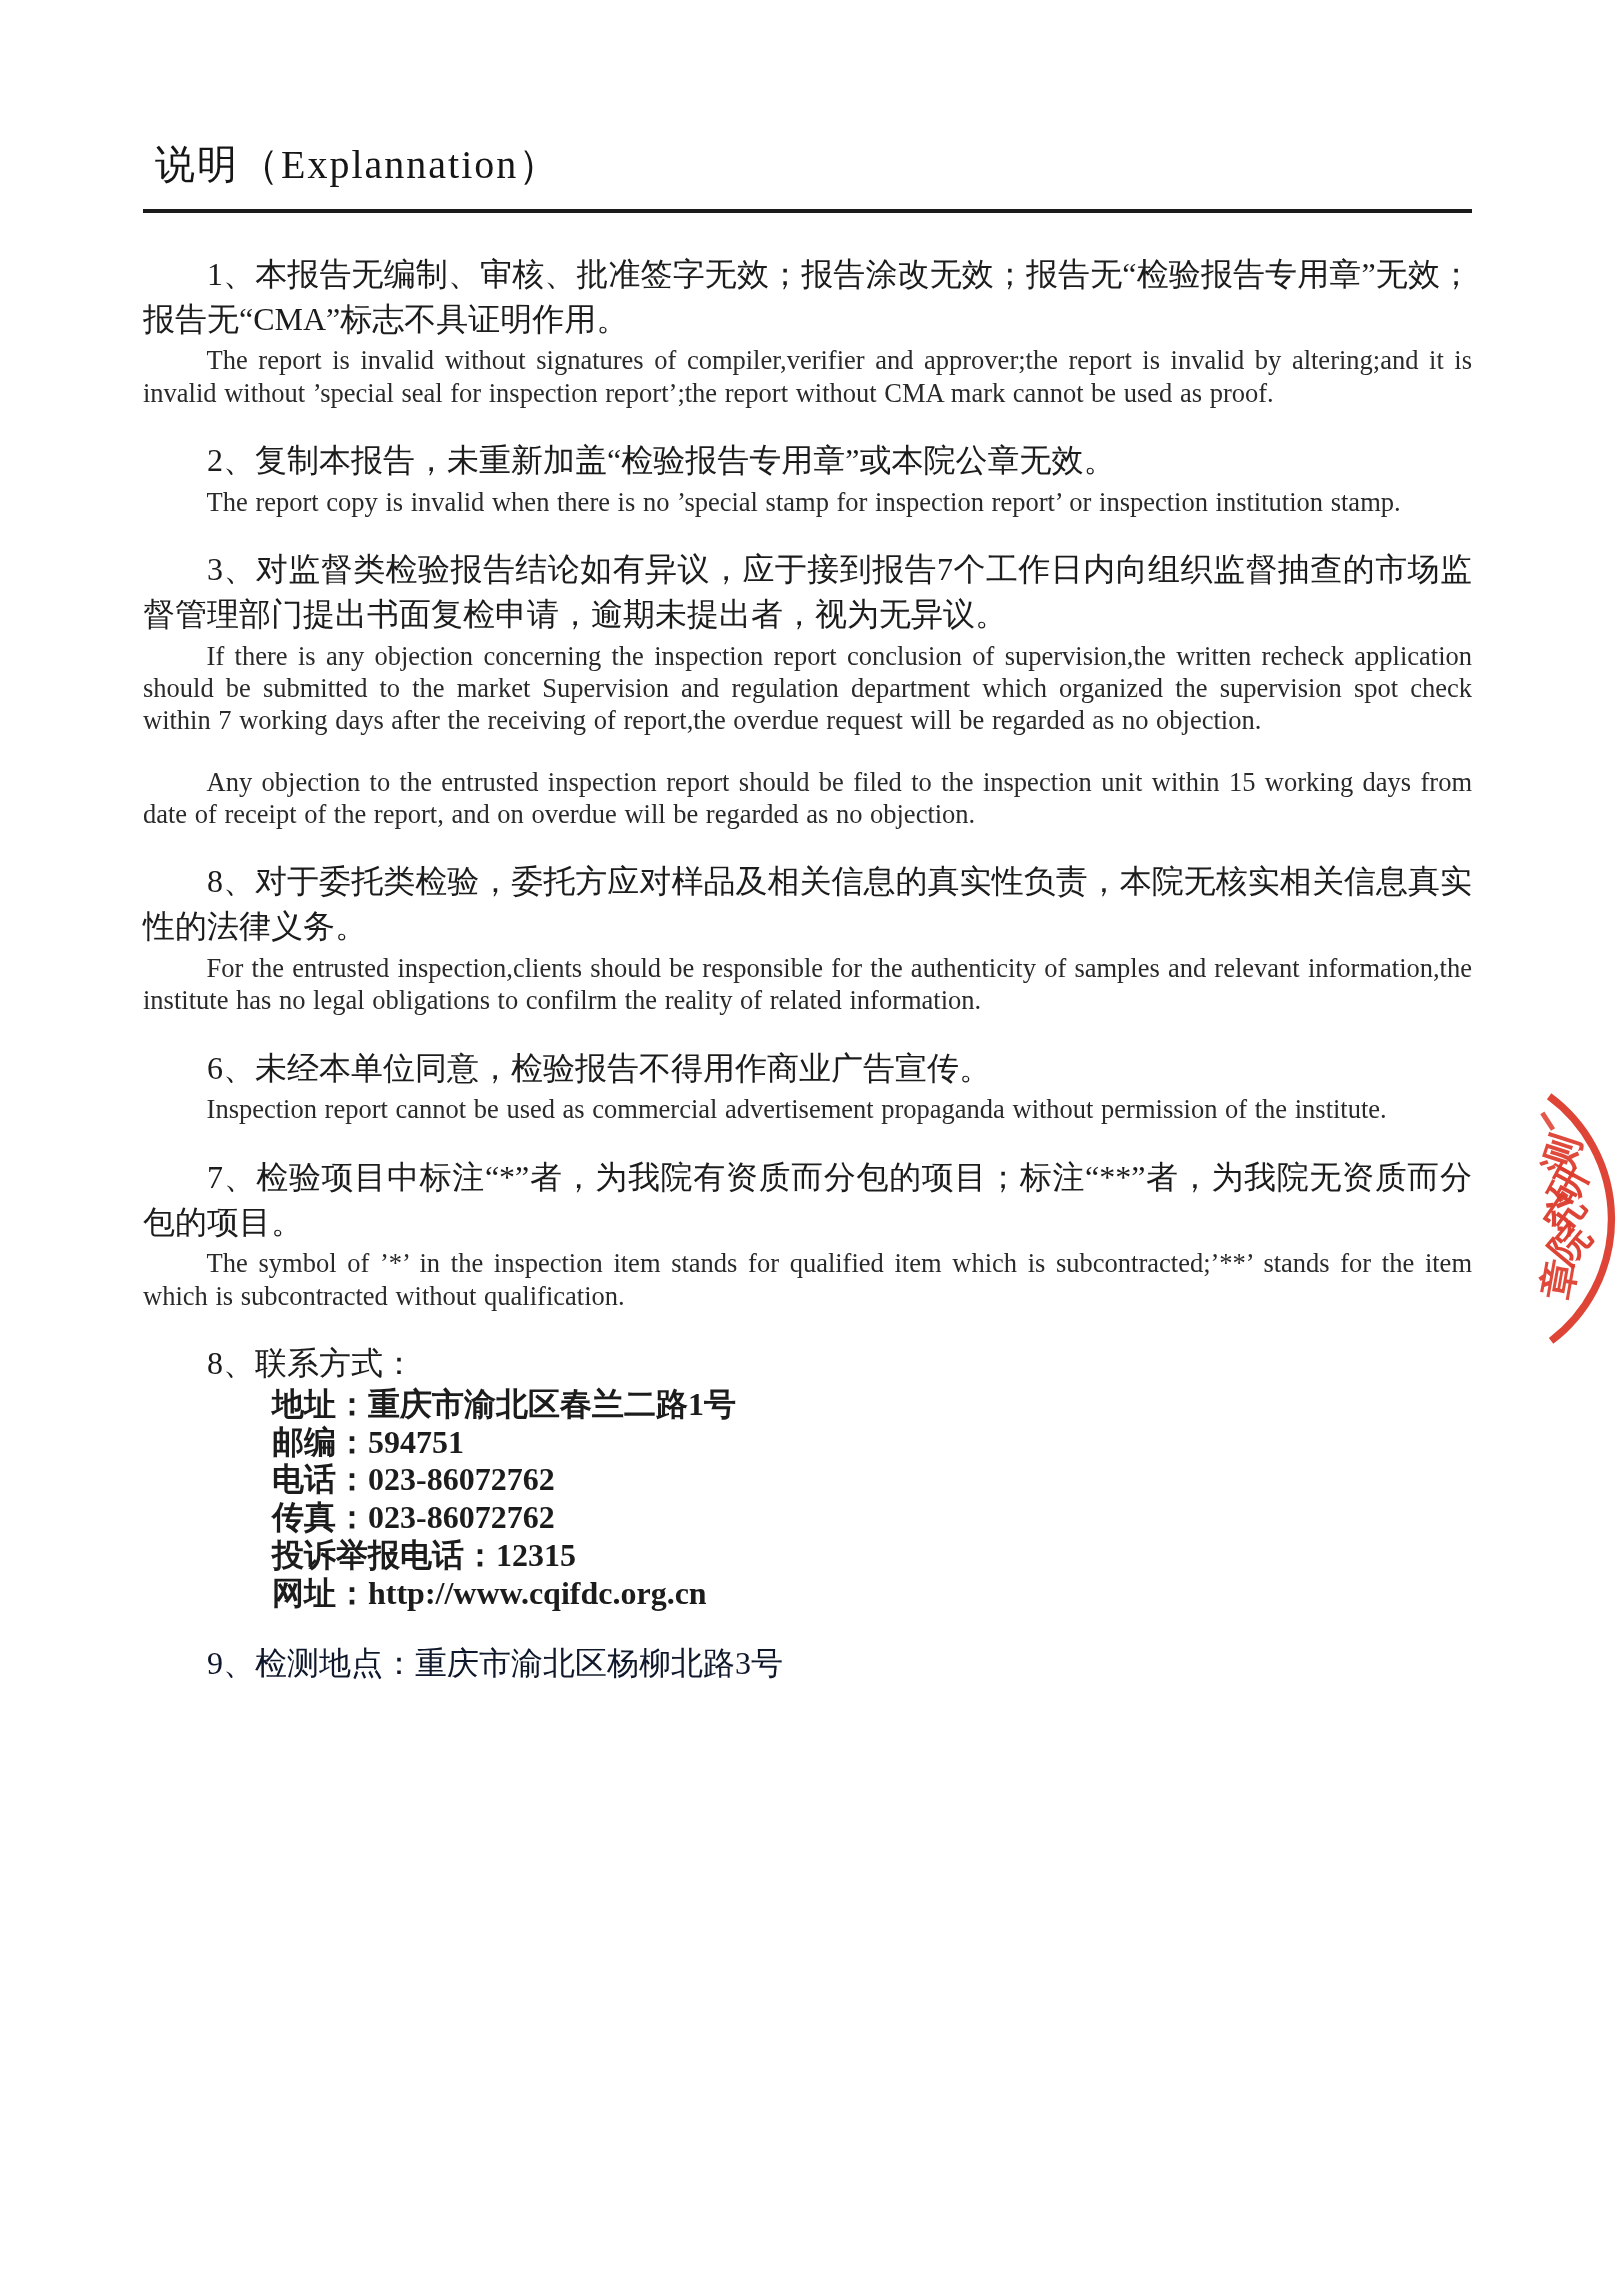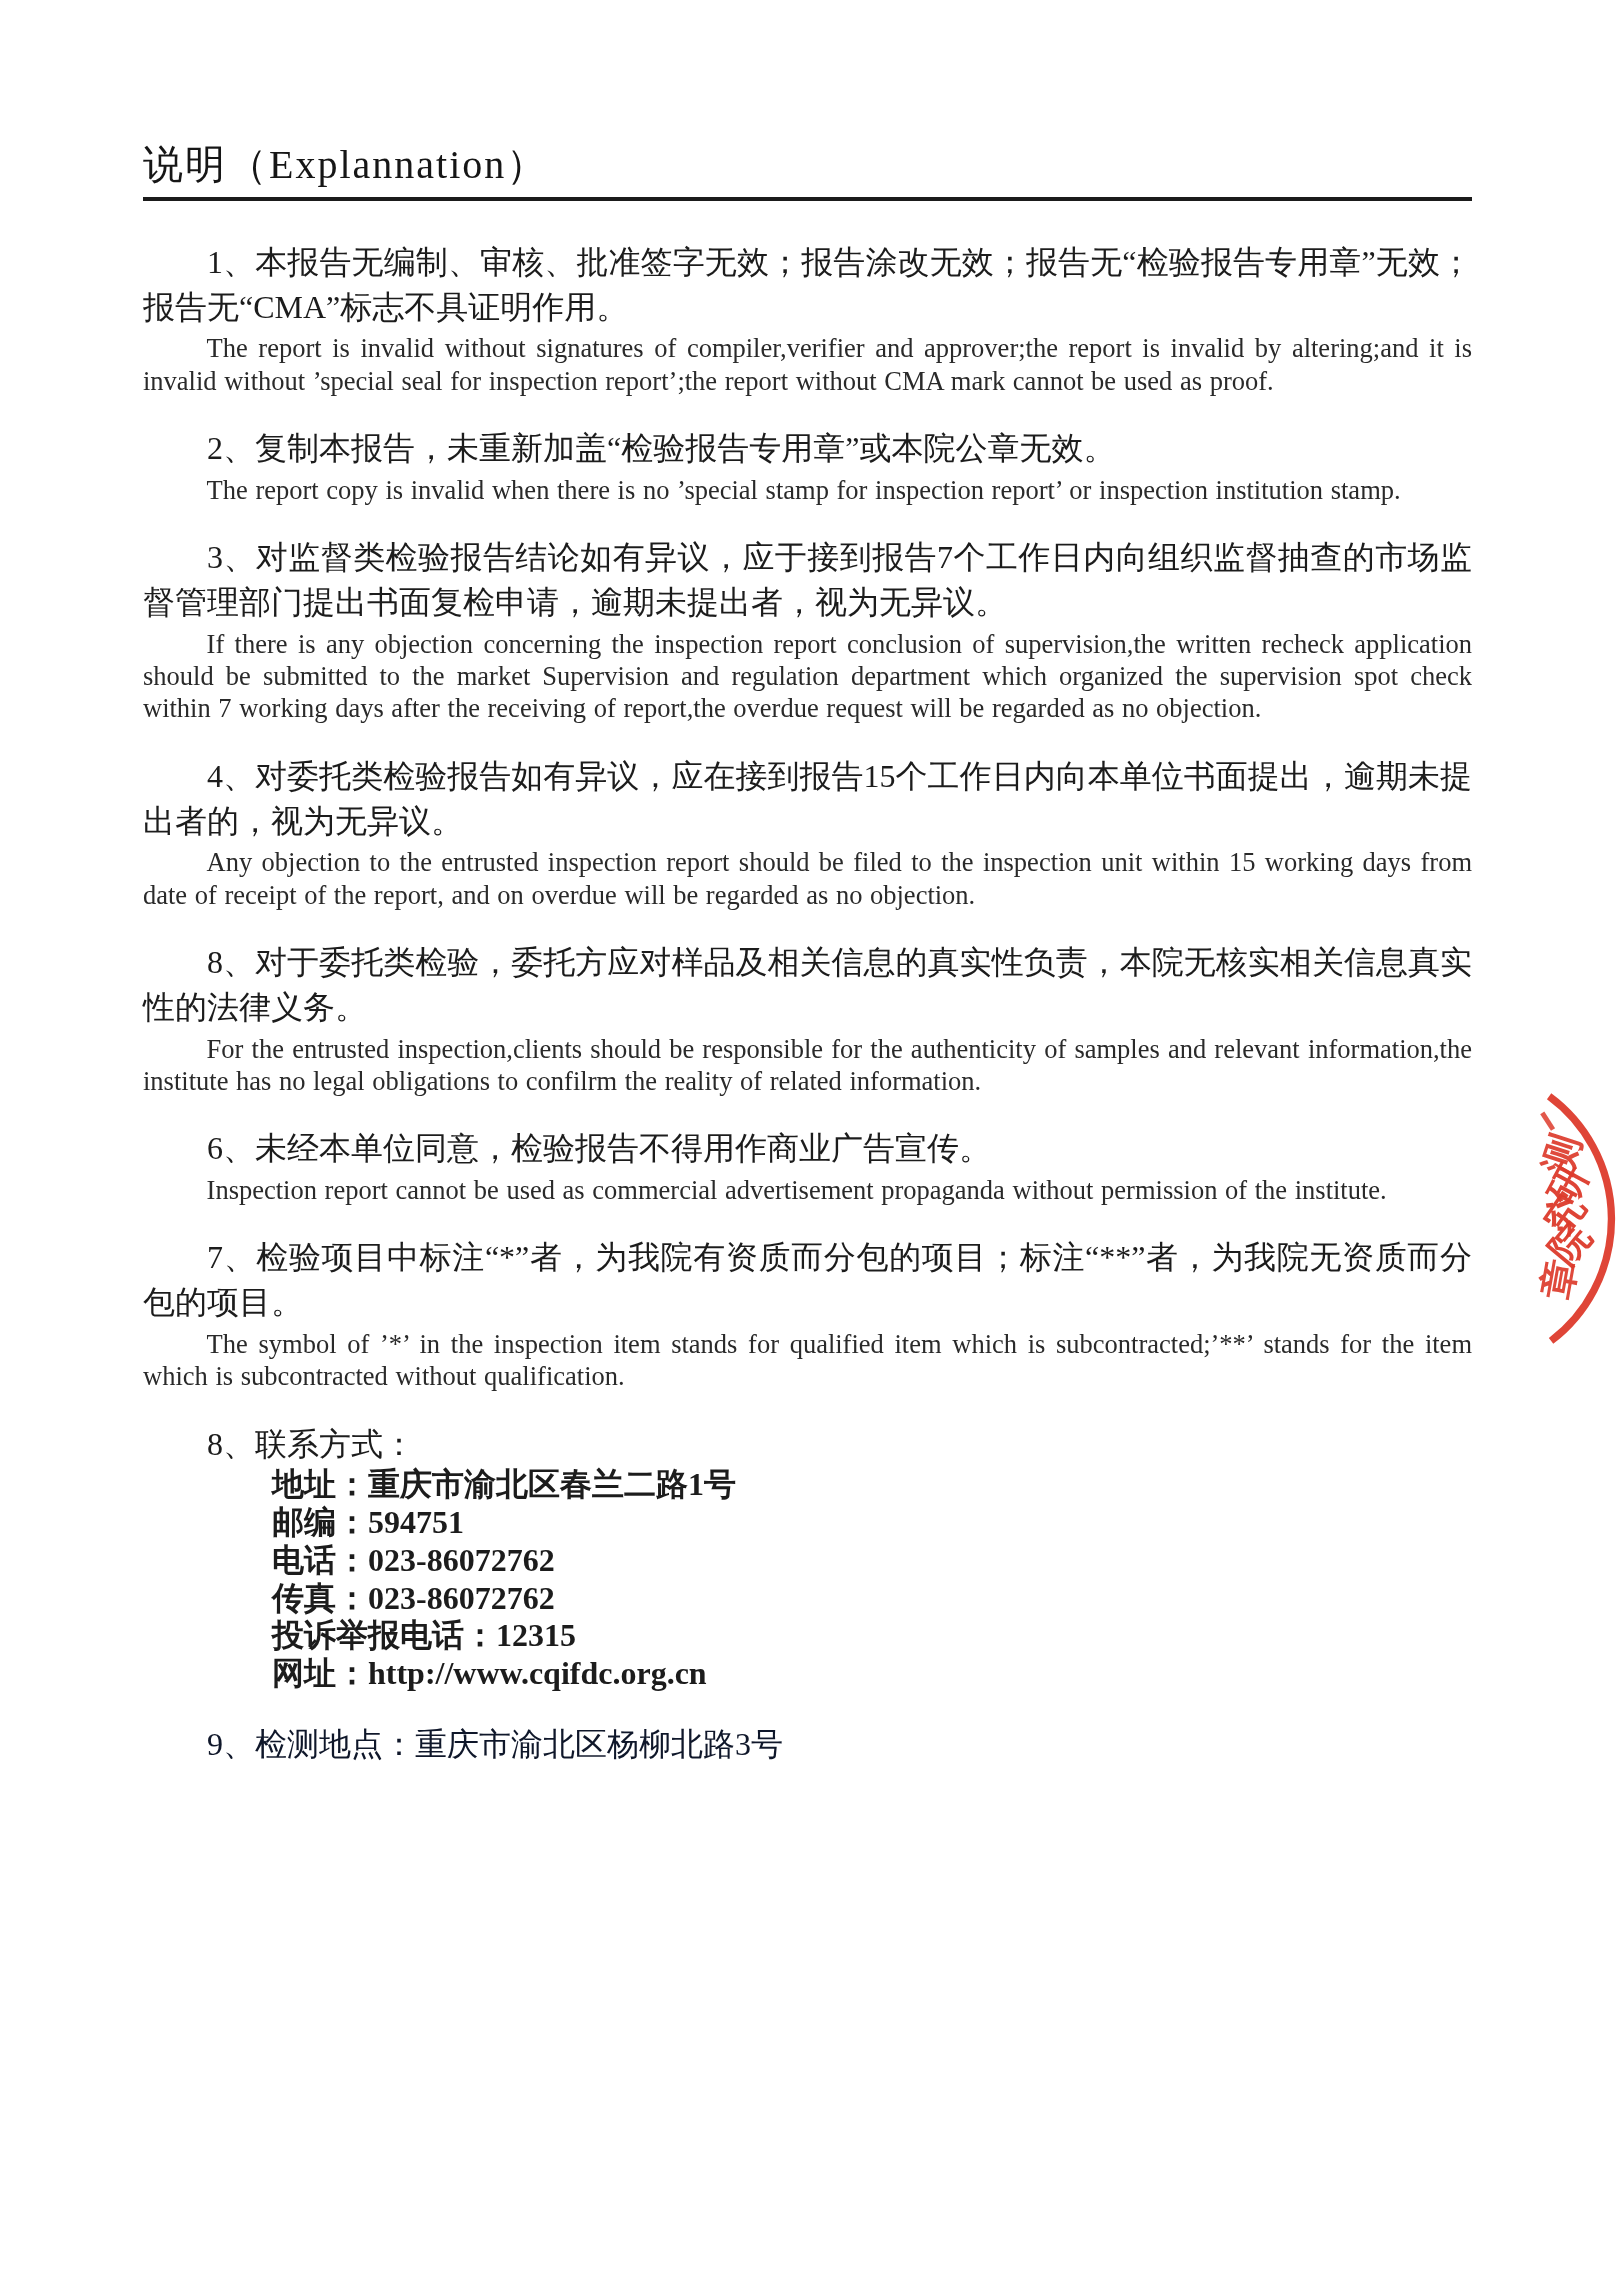--- a/index.html
+++ b/index.html
@@ -22,21 +22,21 @@
     height: 2292px;
     box-sizing: border-box;
     padding: 0 147px 0 143px;
   }
   .title-wrap {
     margin-top: 143px;
     padding-bottom: 9.8px;
     border-bottom: 4.9px solid #1b1b1b;
   }
   .title {
-    margin: 0;
+    margin: 12px;
     font-size: 40px;
     font-weight: normal;
     letter-spacing: 2px;
     line-height: 1.1;
     color: #161616;
   }
   .content {
     margin-top: 39px;
   }
   section.item {
@@ -108,21 +108,20 @@
       <p class="zh">2、复制本报告，未重新加盖“检验报告专用章”或本院公章无效。</p>
       <p class="en">The report copy is invalid when there is no ’special stamp for inspection report’ or inspection institution stamp.</p>
     </section>
 
     <section class="item">
       <p class="zh">3、对监督类检验报告结论如有异议，应于接到报告7个工作日内向组织监督抽查的市场监督管理部门提出书面复检申请，逾期未提出者，视为无异议。</p>
       <p class="en">If there is any objection concerning the inspection report conclusion of supervision,the written recheck application should be submitted to the market Supervision and regulation department which organized the supervision spot check within 7 working days after the receiving of report,the overdue request will be regarded as no objection.</p>
     </section>
 
     <section class="item">
-      <p class="zh">4、对委托类检验报告如有异议，应在接到报告15个工作日内向本单位书面提出，逾期未提出者的，视为无异议。</p>
       <p class="en">Any objection to the entrusted inspection report should be filed to the inspection unit within 15 working days from date of receipt of the report, and on overdue will be regarded as no objection.</p>
     </section>
 
     <section class="item">
       <p class="zh">8、对于委托类检验，委托方应对样品及相关信息的真实性负责，本院无核实相关信息真实性的法律义务。</p>
       <p class="en">For the entrusted inspection,clients should be responsible for the authenticity of samples and relevant information,the institute has no legal obligations to confilrm the reality of related information.</p>
     </section>
 
     <section class="item">
       <p class="zh">6、未经本单位同意，检验报告不得用作商业广告宣传。</p>

